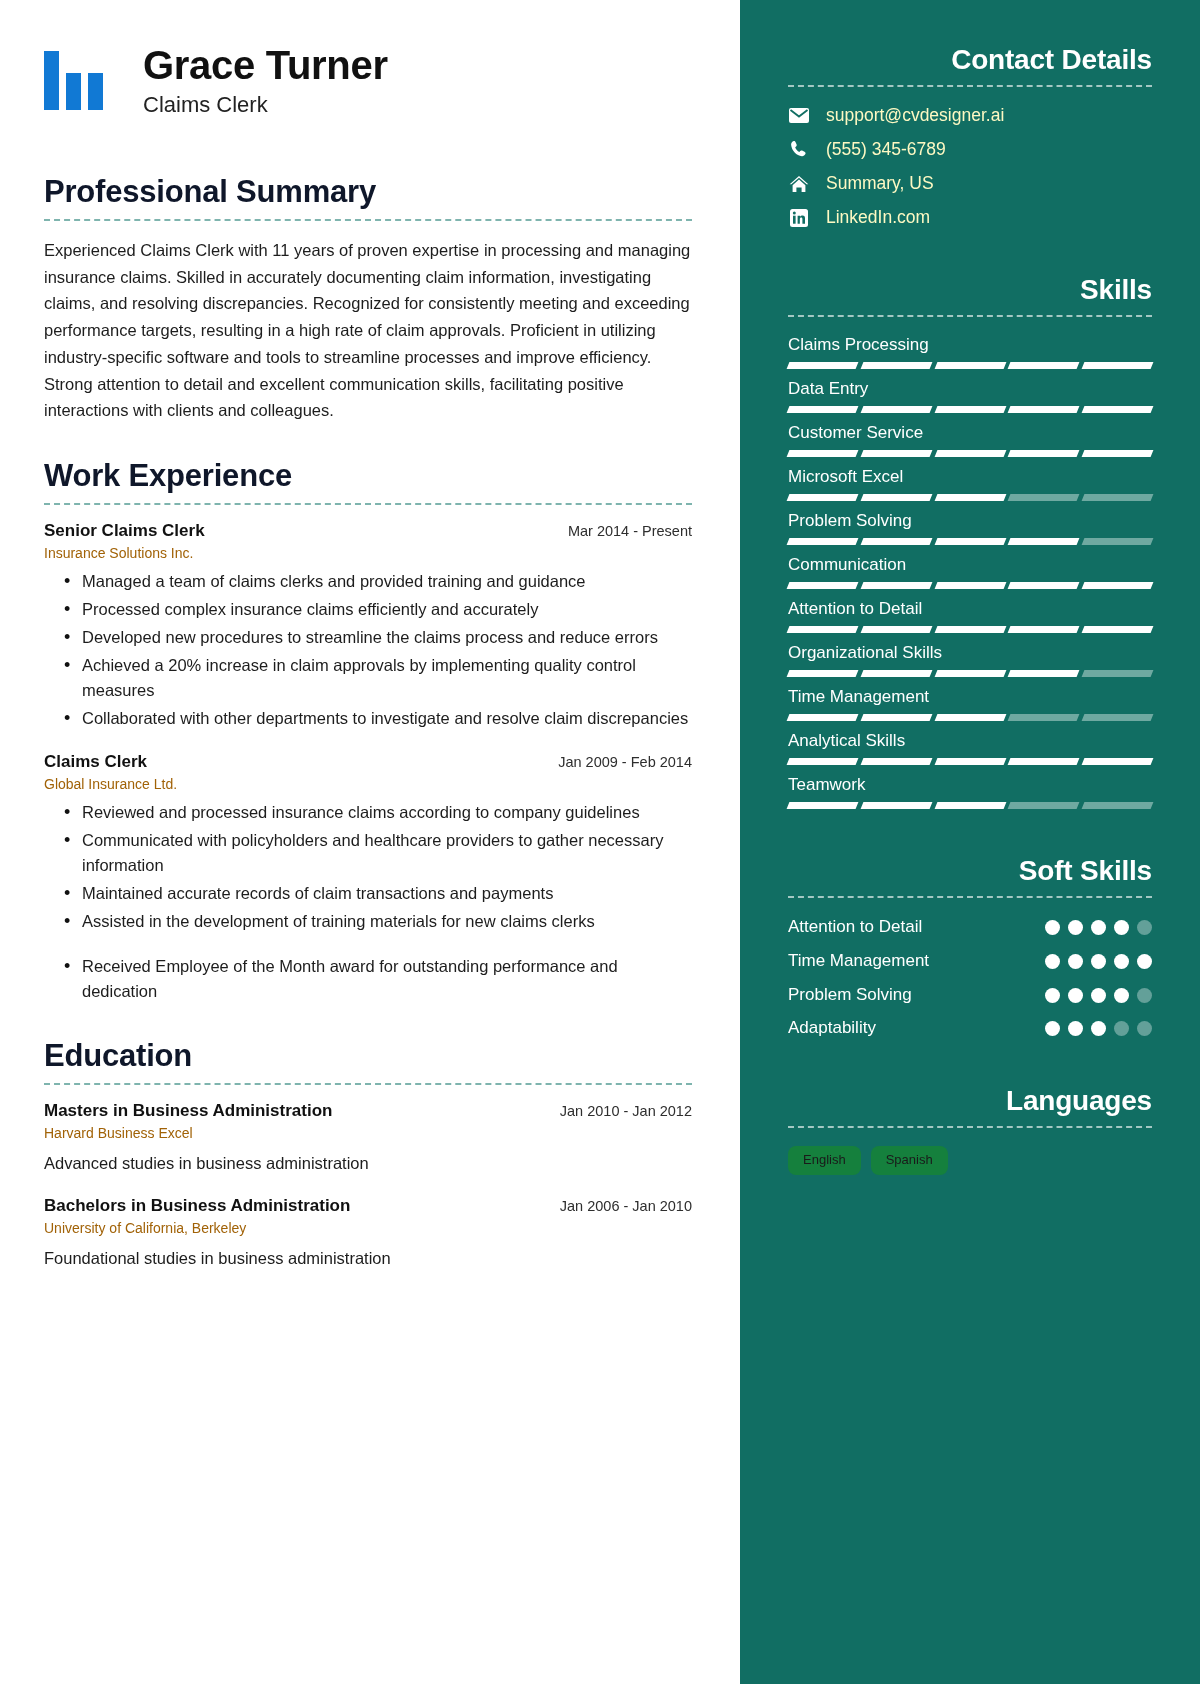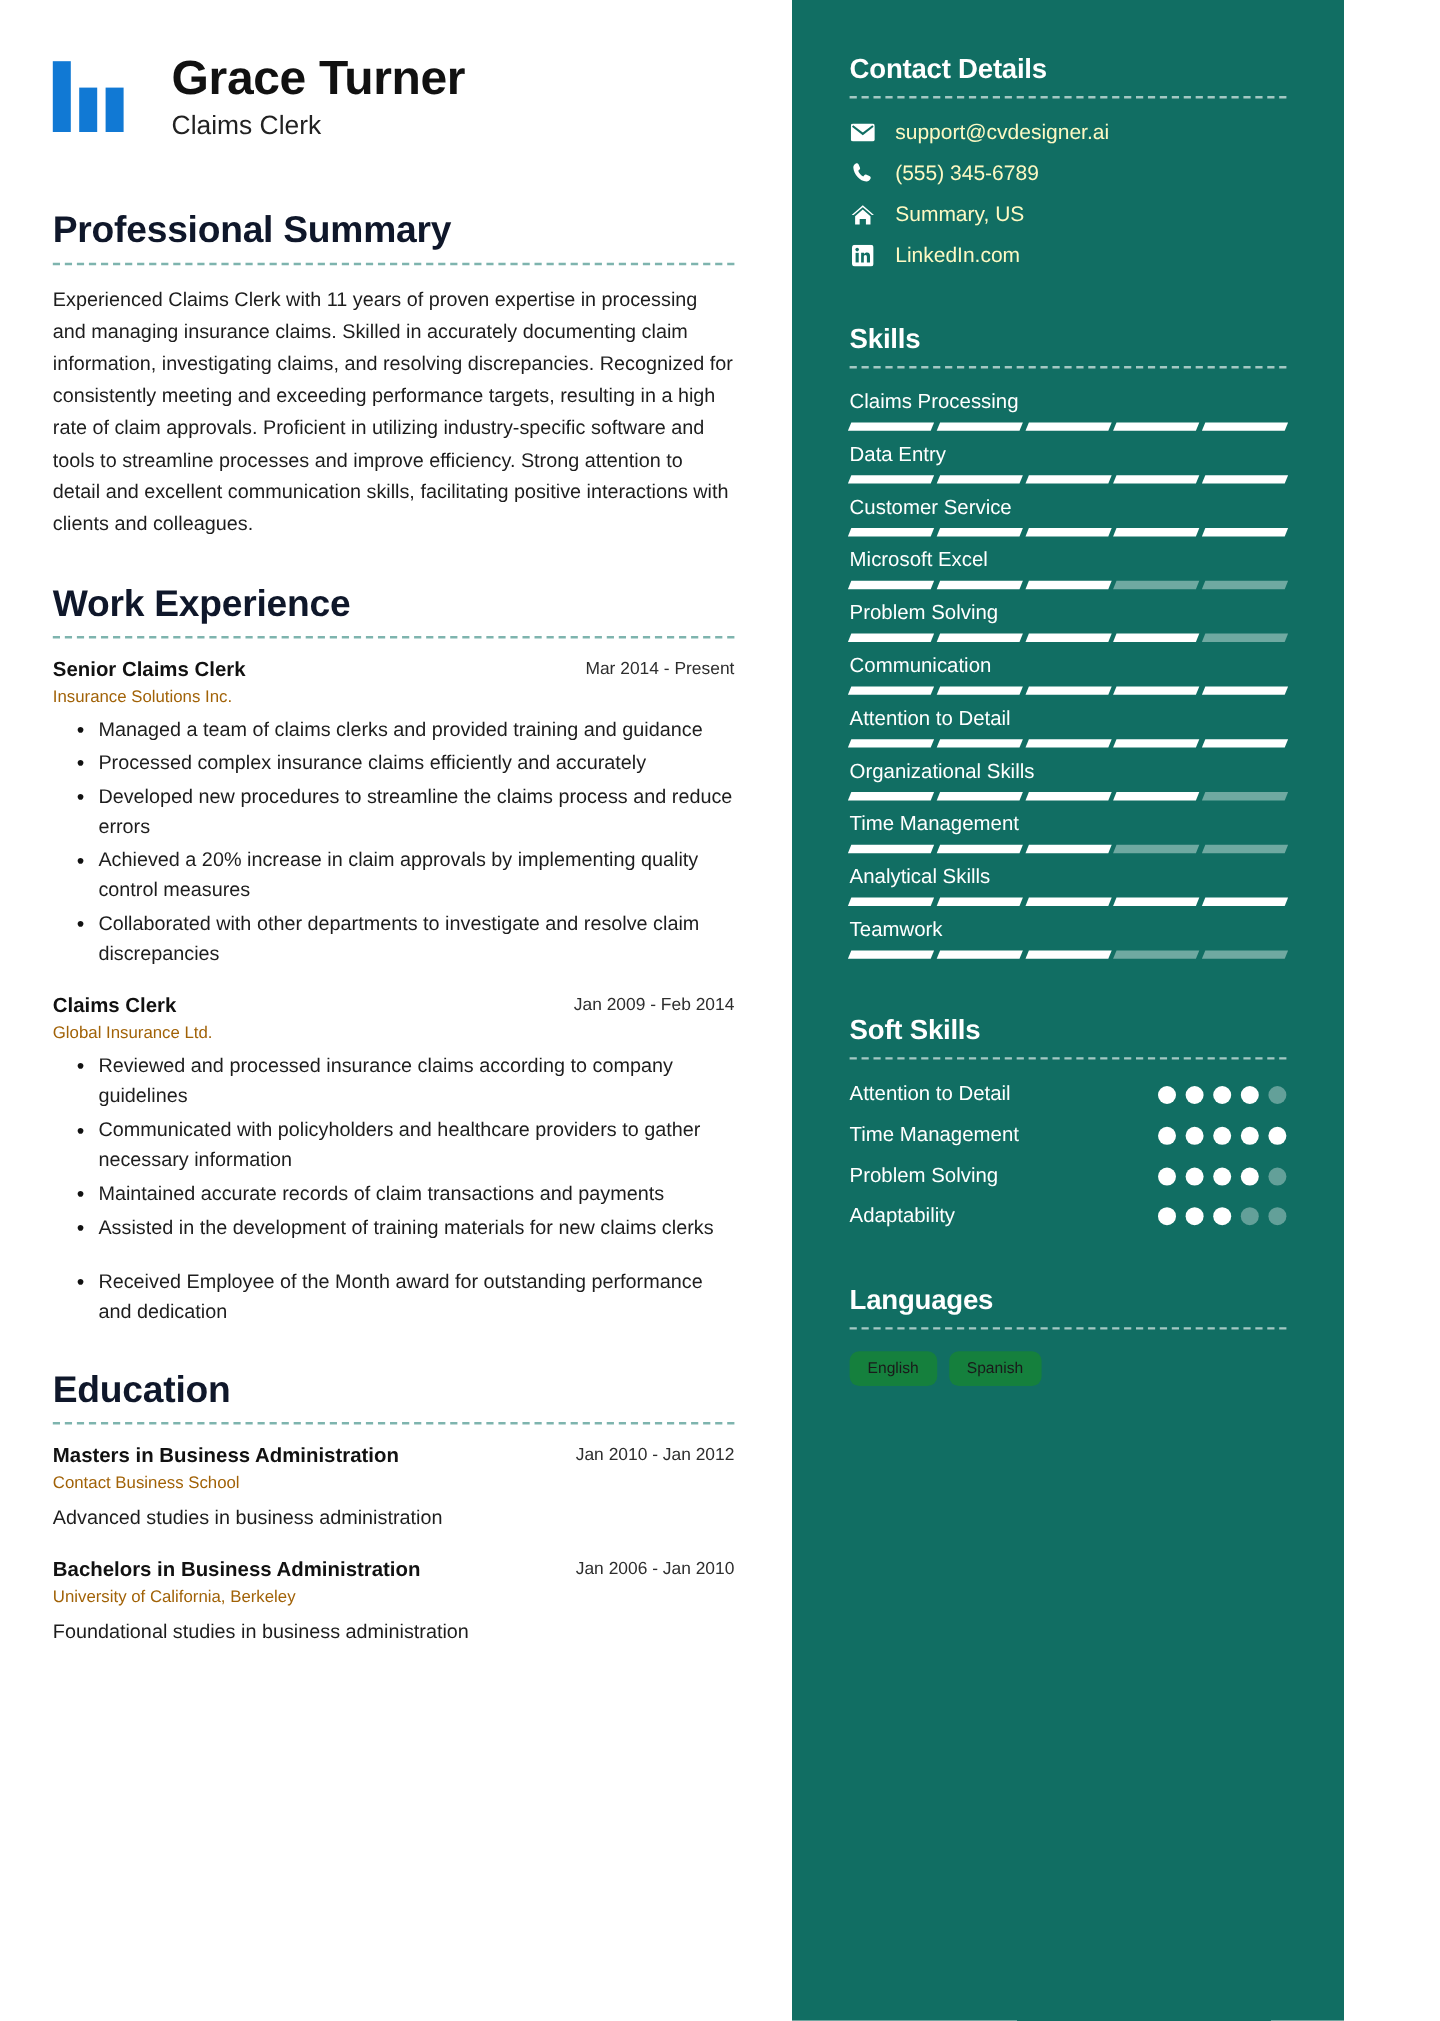--- a/index.html
+++ b/index.html
@@ -14,21 +14,21 @@
 
   .resume {
     display: flex;
     width: 1200px;
     min-height: 1684px;
     background: #ffffff;
   }
 
   
   .main {
-    width: 660px;
+    width: 740px;
     padding: 42px 48px 40px 44px;
     background: #ffffff;
   }
 
   .header {
     display: flex;
     align-items: flex-start;
     gap: 40px;
     margin-bottom: 56px;
   }
@@ -140,24 +140,25 @@
   .sidebar {
     width: 460px;
     background: #116e63;
     color: #ffffff;
     padding: 44px 48px 40px 48px;
   }
 
   .side-section { margin-bottom: 46px; }
 
   .side-title {
-    font-size: 23px;
+    font-size: 28px;
     font-weight: bold;
     color: #ffffff;
     letter-spacing: -0.2px;
+    text-align: right;
   }
   .side-rule {
     border-top: 2px dashed #ffffff;
     opacity: .62;
     margin-top: 9px;
     margin-bottom: 18px;
   }
 
   .contact-list { list-style: none; }
   .contact-item {
@@ -307,21 +308,21 @@
 
     <div class="section">
       <div class="section-title">Education</div>
       <div class="section-rule"></div>
       <div id="education-entries">
           <div class="entry">
             <div class="entry-head">
               <div class="entry-role">Masters in Business Administration</div>
               <div class="entry-date">Jan 2010 - Jan 2012</div>
             </div>
-            <div class="entry-org">Contact Business School</div>
+            <div class="entry-org">Harvard Business Excel</div>
             <div class="entry-desc">Advanced studies in business administration</div>
           </div>
           <div class="entry">
             <div class="entry-head">
               <div class="entry-role">Bachelors in Business Administration</div>
               <div class="entry-date">Jan 2006 - Jan 2010</div>
             </div>
             <div class="entry-org">University of California, Berkeley</div>
             <div class="entry-desc">Foundational studies in business administration</div>
           </div>

